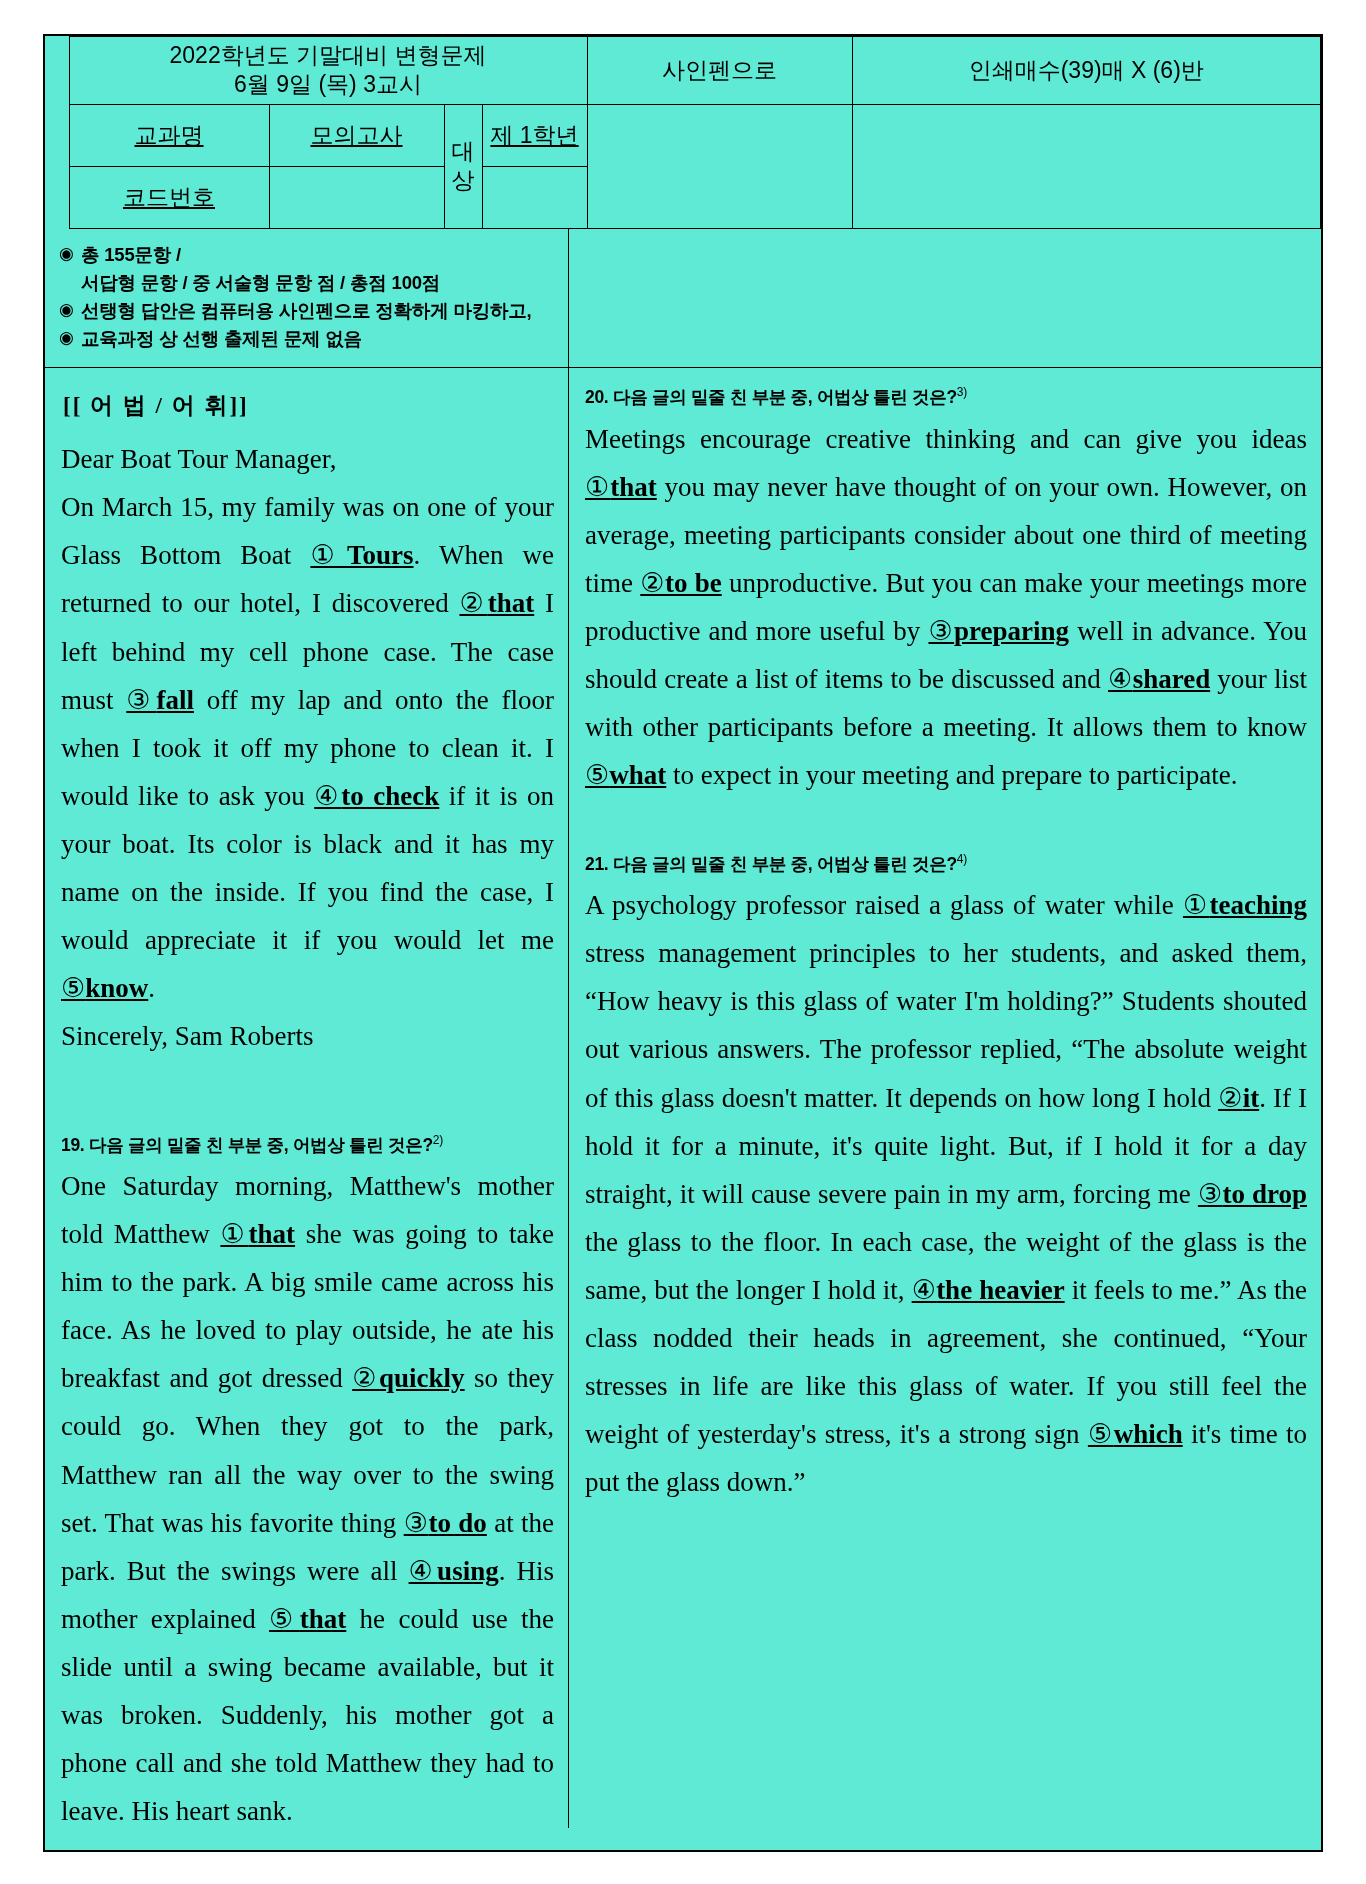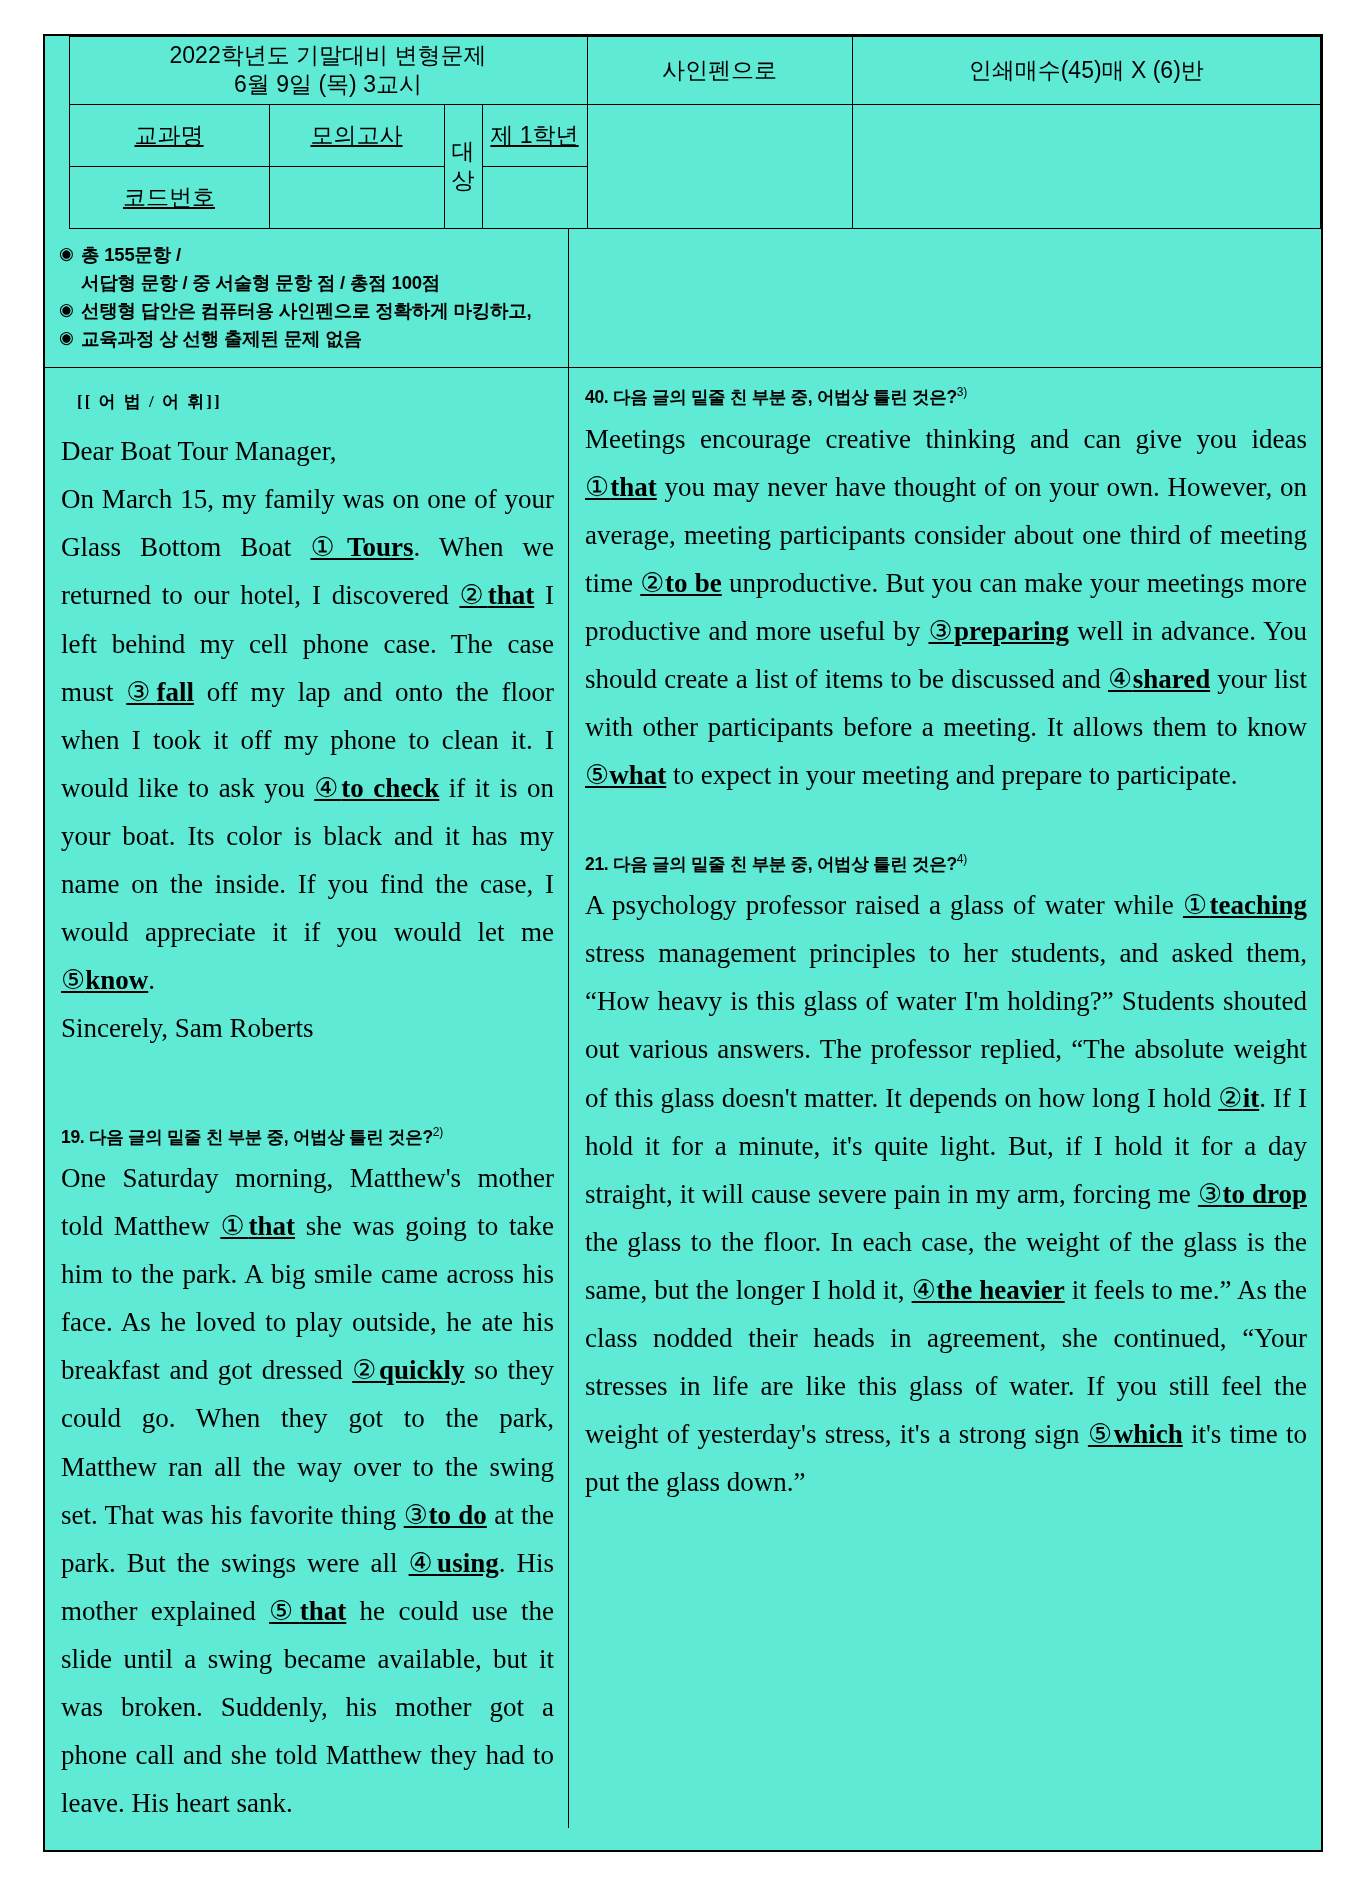--- a/index.html
+++ b/index.html
@@ -82,24 +82,24 @@
   .col {
     width: 524px;
     padding: 16px 14px 10px 16px;
     position: relative;
   }
   .col-left { border-right: 1.5px solid #000; }
   .col-right { flex: 1; }
 
   .section-head {
     font-family: "Liberation Serif", "DejaVu Serif", serif;
-    font-size: 17px;
+    font-size: 23px;
     font-weight: bold;
     letter-spacing: 2px;
-    margin: 6px 0 14px 16px;
+    margin: 6px 0 14px 2px;
   }
 
   .q-head {
     font-family: "Liberation Sans", "DejaVu Sans", sans-serif;
     font-size: 17.5px;
     font-weight: bold;
     letter-spacing: -0.3px;
     margin: 0 0 5px 0;
     line-height: 1.4;
   }
@@ -135,21 +135,21 @@
         <col style="width:auto">
     </colgroup>
     <tbody>
         <tr>
       <td class="blank-lead"></td>
       <td class="title-cell" colspan="4">
         <div>2022학년도 기말대비 변형문제</div>
         <div>6월 9일 (목) 3교시</div>
       </td>
       <td>사인펜으로</td>
-      <td>인쇄매수(45)매 X (6)반</td>
+      <td>인쇄매수(39)매 X (6)반</td>
     </tr>
     <tr>
       <td class="blank-lead"></td>
       <td class="cell-h lbl-left">교과명</td>
       <td class="cell-h">모의고사</td>
       <td class="vert" rowspan="2">
         <span>대</span>
         <span>상</span>
       </td>
       <td class="cell-h">제 1학년</td>
@@ -198,21 +198,21 @@
 
       <div class="q-head">
         <span>19. 다음 글의 밑줄 친 부분 중, 어법상 틀린 것은?</span><sup>2)</sup>
       </div>
       <p class="passage"><span>One Saturday morning, Matthew's mother told Matthew </span><span class="ch"><span class="cnum">①</span><span>that</span></span><span> she was going to take him to the park. A big smile came across his face. As he loved to play outside, he ate his breakfast and got dressed </span><span class="ch"><span class="cnum">②</span><span>quickly</span></span><span> so they could go. When they got to the park, Matthew ran all the way over to the swing set. That was his favorite thing </span><span class="ch"><span class="cnum">③</span><span>to do</span></span><span> at the park. But the swings were all </span><span class="ch"><span class="cnum">④</span><span>using</span></span><span>. His mother explained </span><span class="ch"><span class="cnum">⑤</span><span>that</span></span><span> he could use the slide until a swing became available, but it was broken. Suddenly, his mother got a phone call and she told Matthew they had to leave. His heart sank.</span></p>
     </div>
 
     <div class="col col-right">
 
       <div class="q-head">
-        <span>40. 다음 글의 밑줄 친 부분 중, 어법상 틀린 것은?</span><sup>3)</sup>
+        <span>20. 다음 글의 밑줄 친 부분 중, 어법상 틀린 것은?</span><sup>3)</sup>
       </div>
       <p class="passage"><span>Meetings encourage creative thinking and can give you ideas </span><span class="ch"><span class="cnum">①</span><span>that</span></span><span> you may never have thought of on your own. However, on average, meeting participants consider about one third of meeting time </span><span class="ch"><span class="cnum">②</span><span>to be</span></span><span> unproductive. But you can make your meetings more productive and more useful by </span><span class="ch"><span class="cnum">③</span><span>preparing</span></span><span> well in advance. You should create a list of items to be discussed and </span><span class="ch"><span class="cnum">④</span><span>shared</span></span><span> your list with other participants before a meeting. It allows them to know </span><span class="ch"><span class="cnum">⑤</span><span>what</span></span><span> to expect in your meeting and prepare to participate.</span></p>
 
       <div class="gap-md"></div>
 
       <div class="q-head">
         <span>21. 다음 글의 밑줄 친 부분 중, 어법상 틀린 것은?</span><sup>4)</sup>
       </div>
       <p class="passage"><span>A psychology professor raised a glass of water while </span><span class="ch"><span class="cnum">①</span><span>teaching</span></span><span> stress management principles to her students, and asked them, “How heavy is this glass of water I'm holding?” Students shouted out various answers. The professor replied, “The absolute weight of this glass doesn't matter. It depends on how long I hold </span><span class="ch"><span class="cnum">②</span><span>it</span></span><span>. If I hold it for a minute, it's quite light. But, if I hold it for a day straight, it will cause severe pain in my arm, forcing me </span><span class="ch"><span class="cnum">③</span><span>to drop</span></span><span> the glass to the floor. In each case, the weight of the glass is the same, but the longer I hold it, </span><span class="ch"><span class="cnum">④</span><span>the heavier</span></span><span> it feels to me.” As the class nodded their heads in agreement, she continued, “Your stresses in life are like this glass of water. If you still feel the weight of yesterday's stress, it's a strong sign </span><span class="ch"><span class="cnum">⑤</span><span>which</span></span><span> it's time to put the glass down.”</span></p>
     </div>

